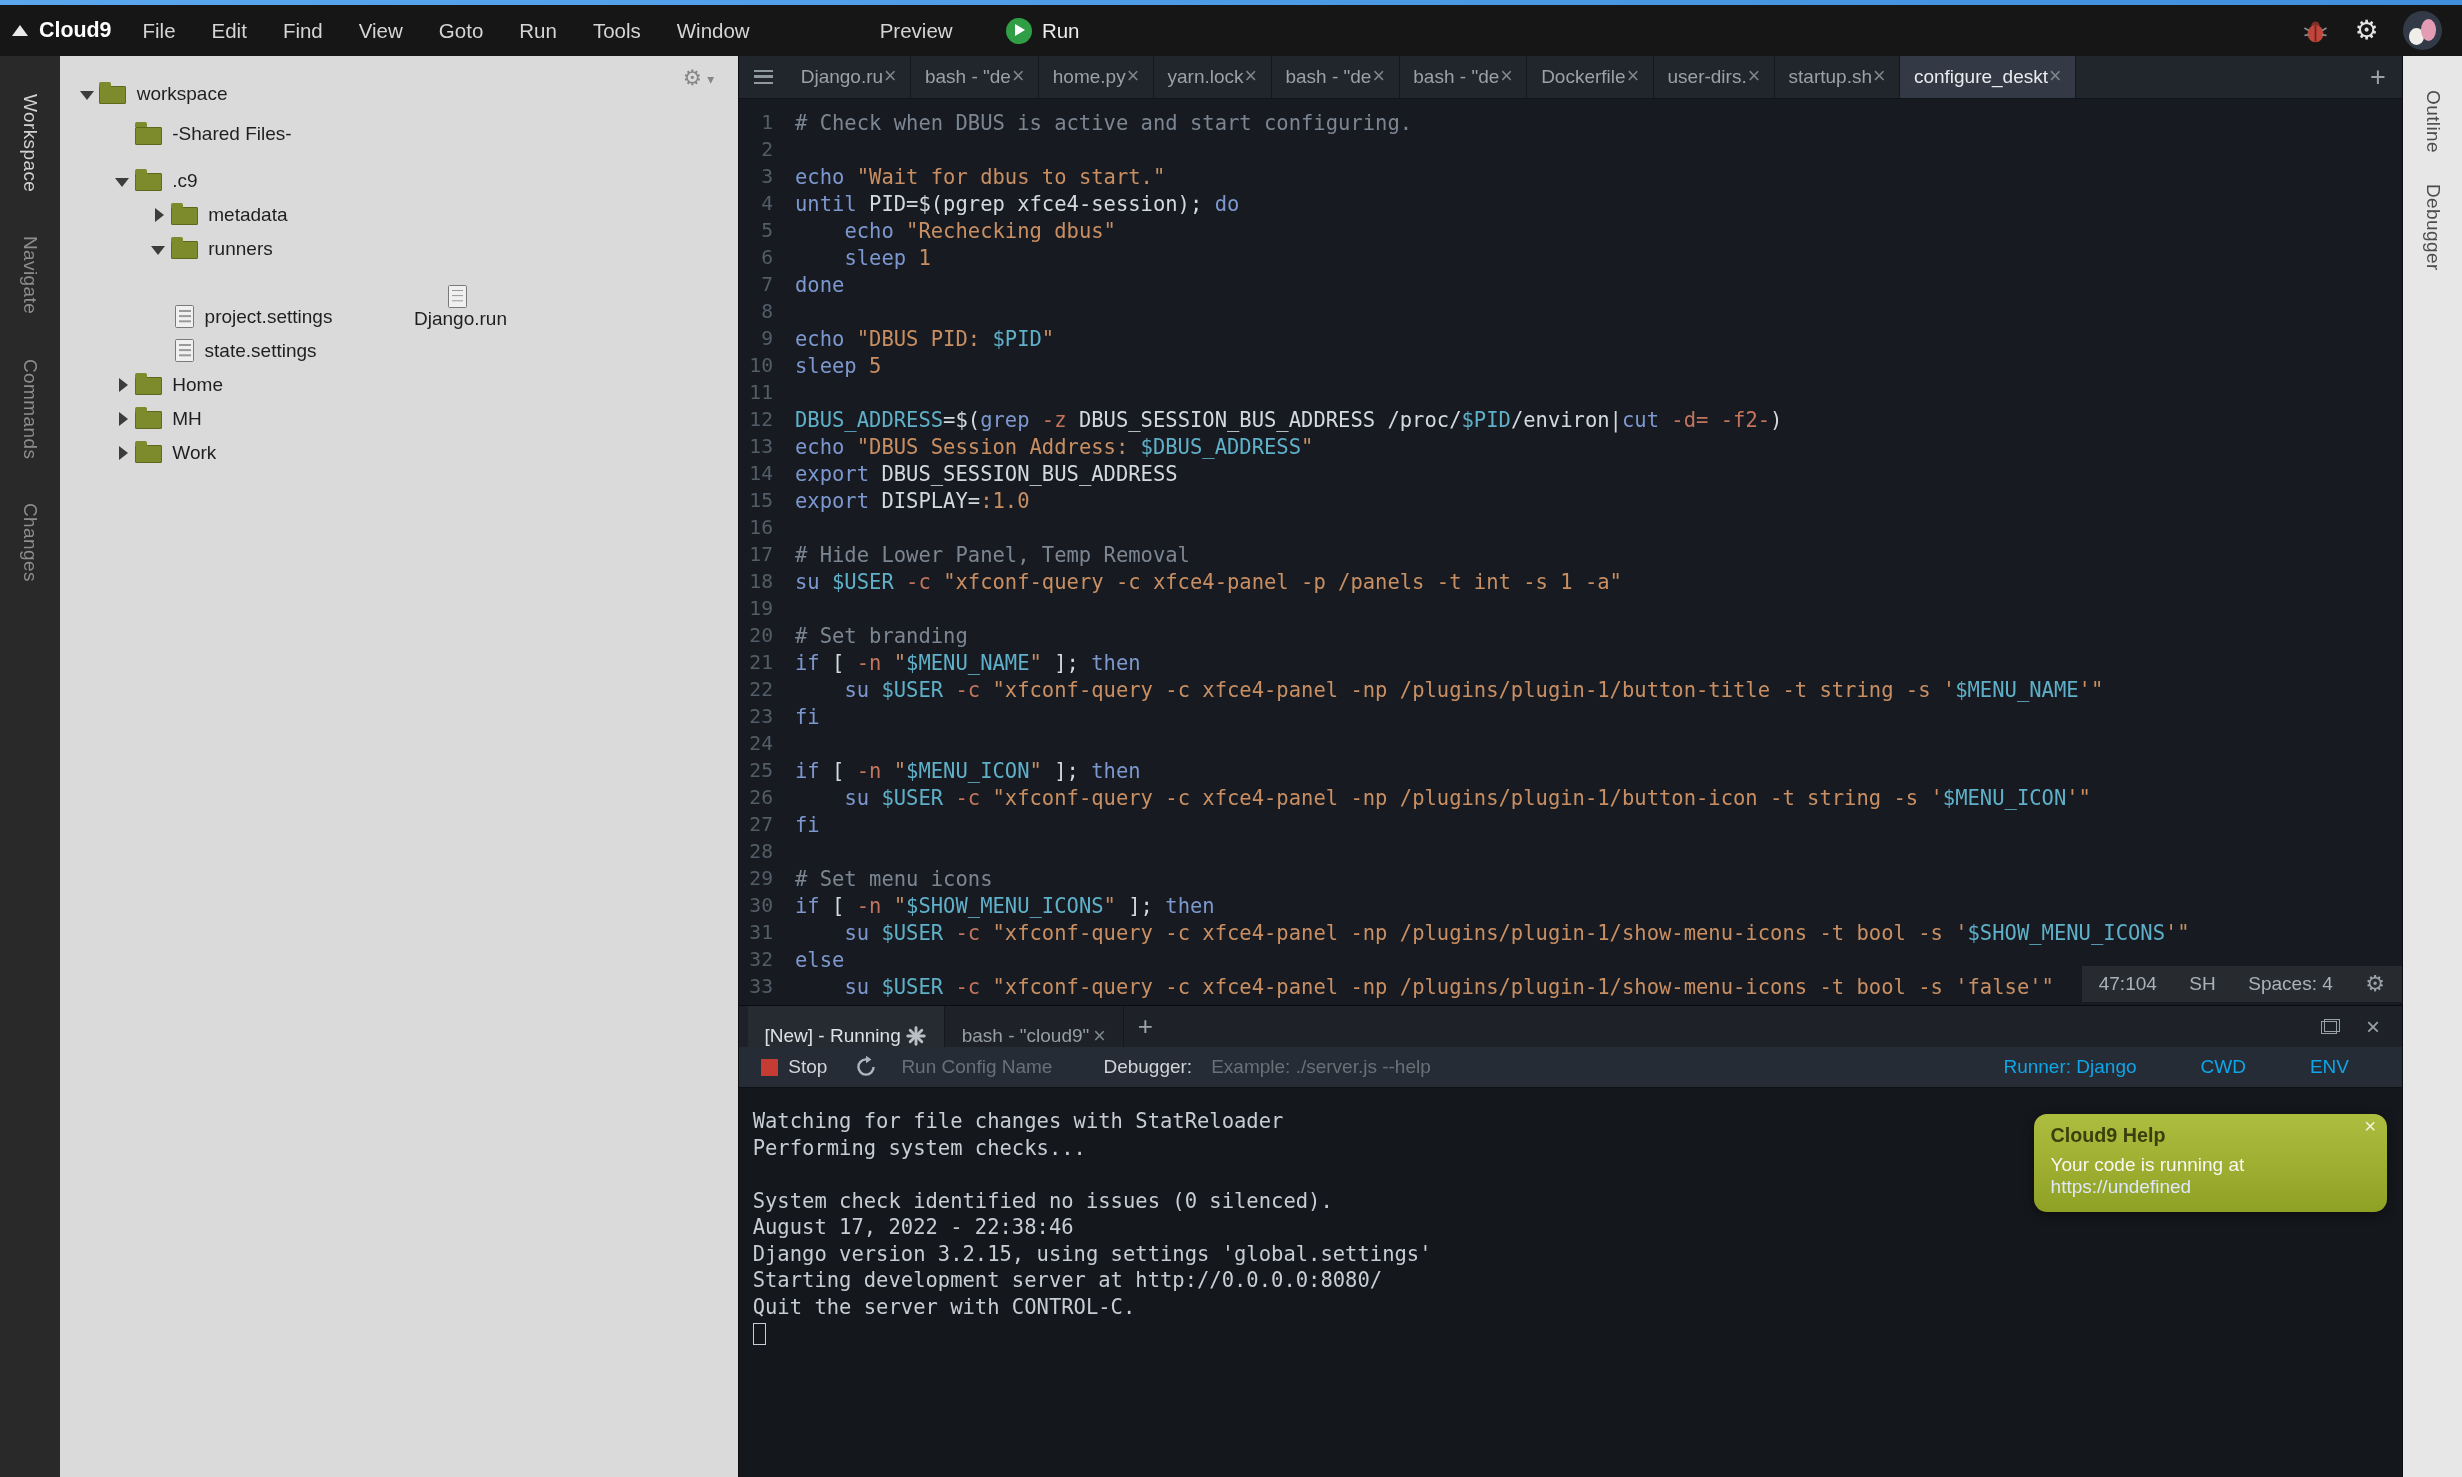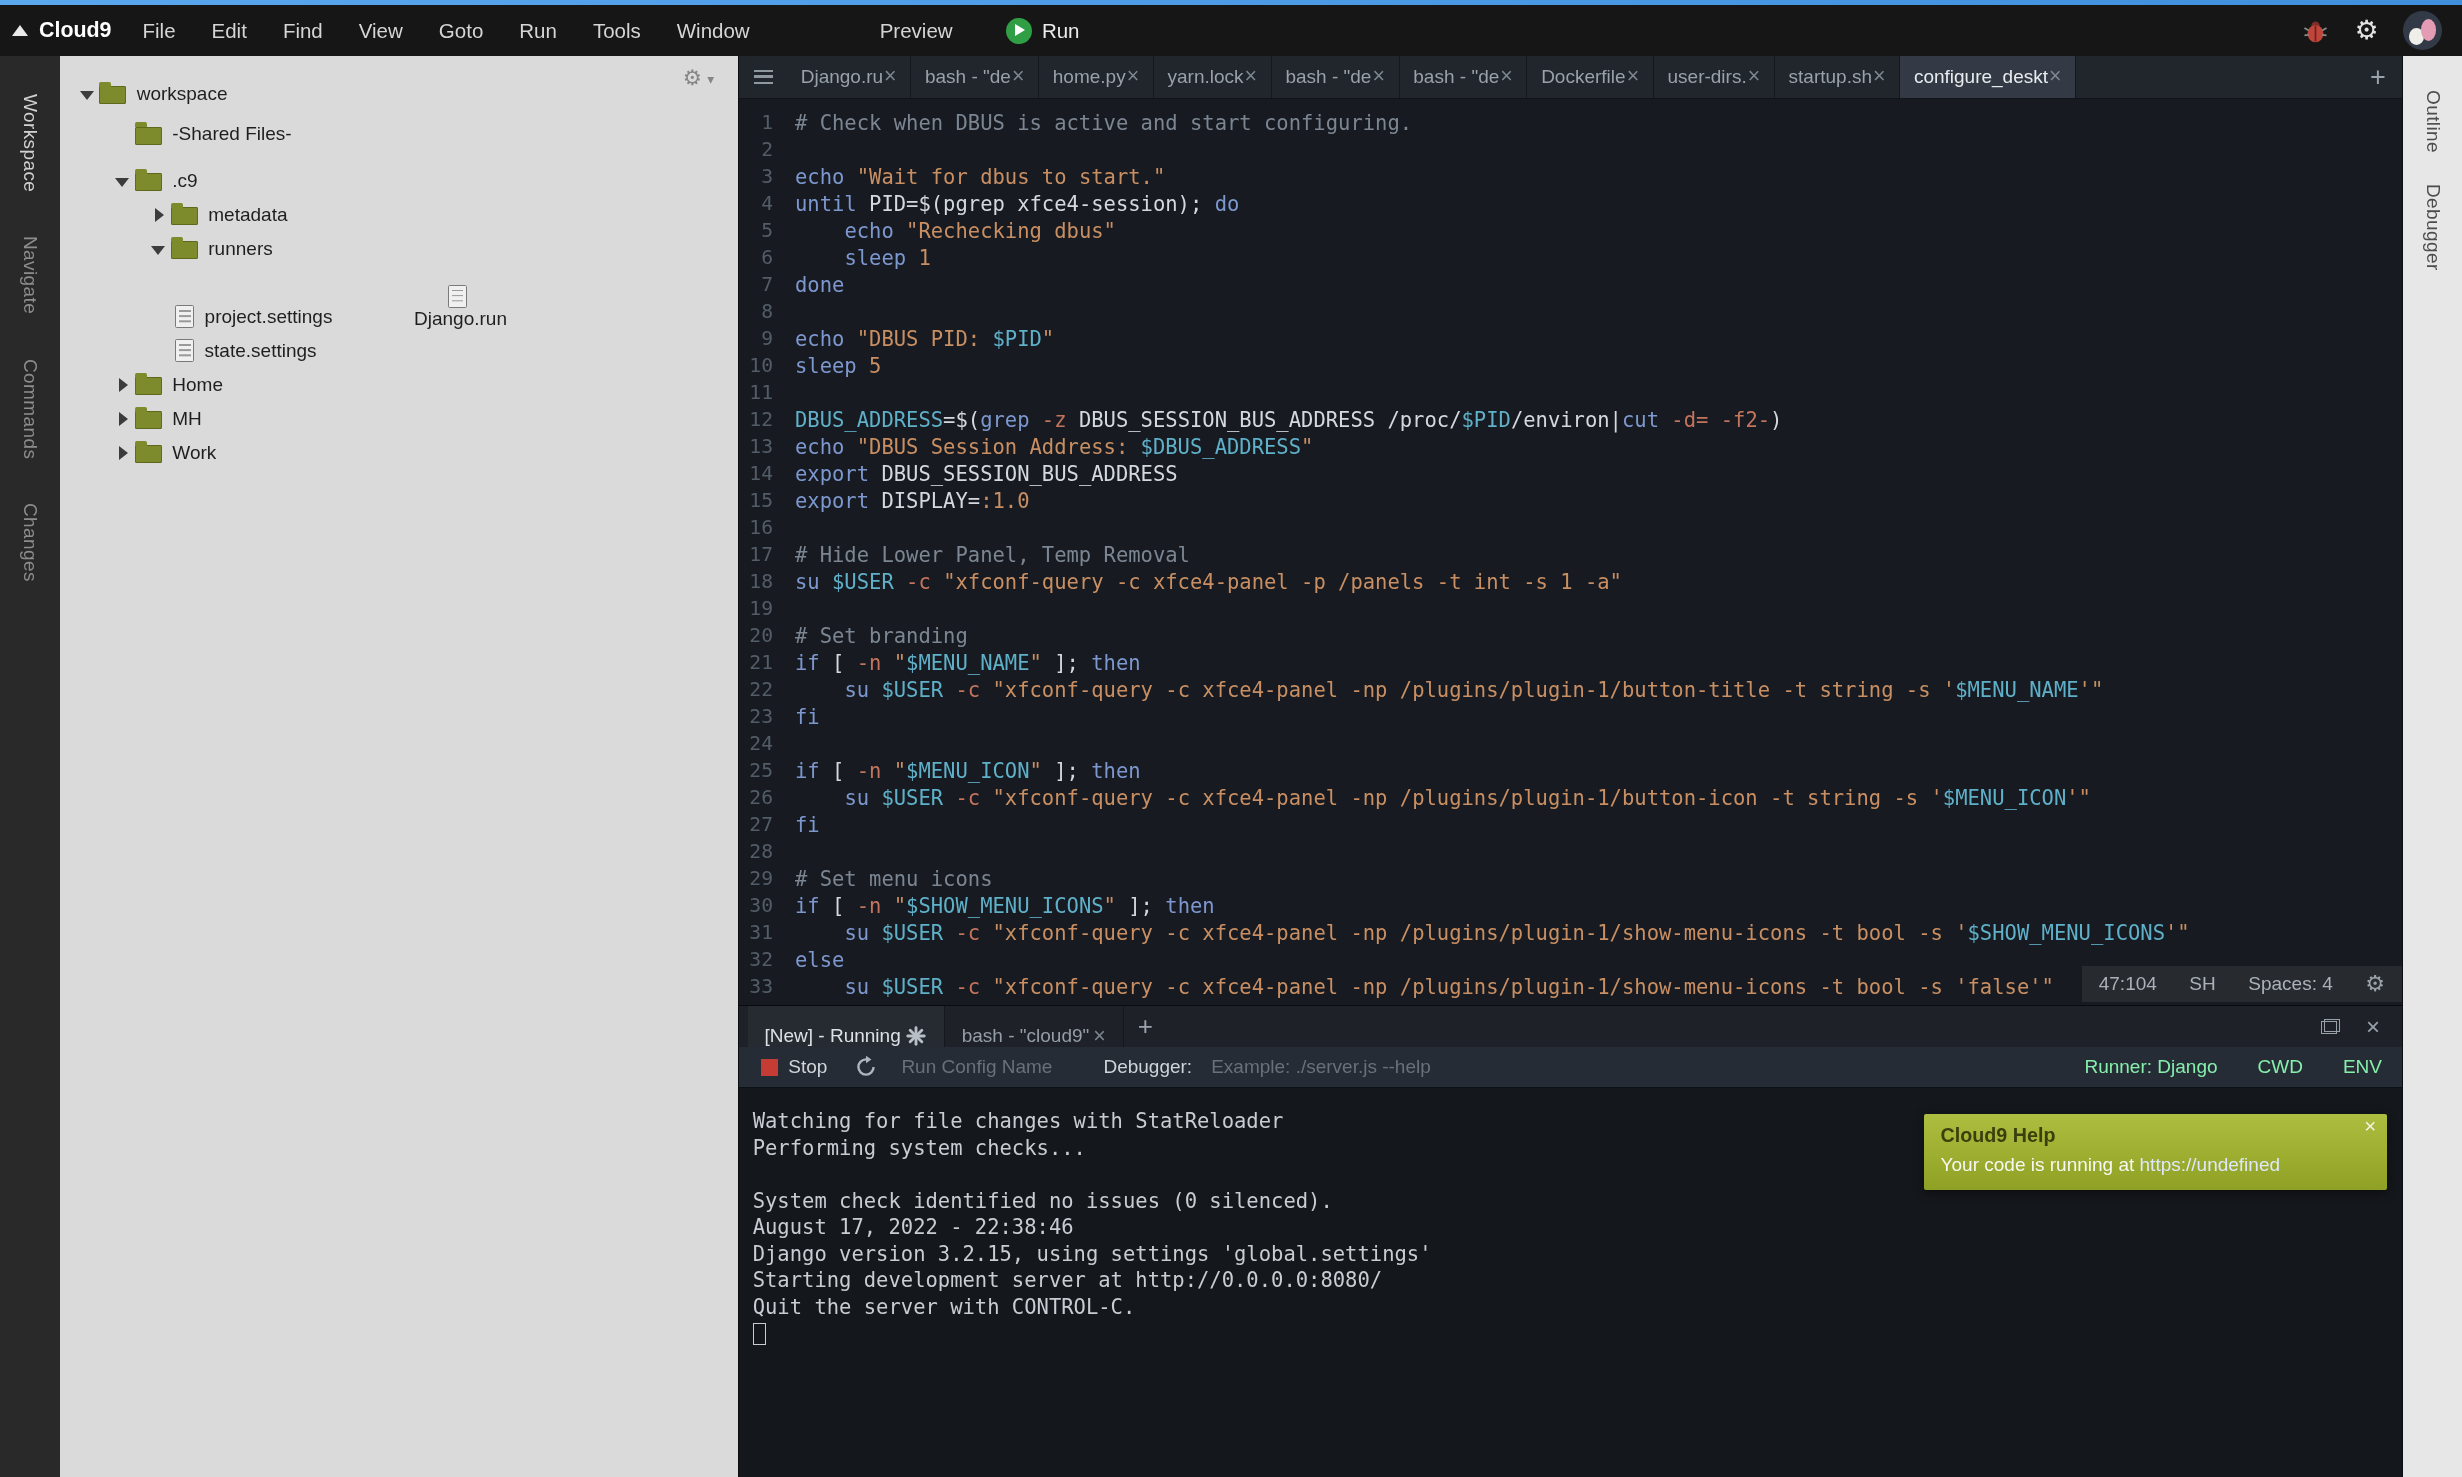--- a/index.html
+++ b/index.html
@@ -79,27 +79,27 @@
   .close-x{color:#98a0a8;font-size:24px;line-height:1}
 
   .ctoolbar{height:41px;background:#262c36;display:flex;align-items:center;font-size:19px;border-bottom:1.7px solid #0d1014}
   .stop-sq{width:17px;height:17px;background:#c43c34;margin-left:22px;margin-right:10.3px;flex:none}
   .stop-label{color:#d2d6da}
   .refresh{margin-left:26px;display:flex;align-items:center}
   .runcfg{margin-left:22px;color:#687078}
   .cmd-label{margin-left:51px;color:#cfd4d9}
   .cmd-input{margin-left:19px;background:transparent;border:none;outline:none;color:#cfd4d9;font-size:19px;width:479px;font-family:"Liberation Sans",sans-serif}
   .cmd-input::placeholder{color:#687078}
-  .ct-right{margin-left:auto;display:flex;gap:40px;padding-right:20px;color:#86efac}
+  .ct-right{margin-left:auto;display:flex;gap:64px;padding-right:53px;color:#0ea5e9}
 
   .terminal{position:absolute;top:84px;left:0;right:0;bottom:0;padding:19px 0 0 13.7px;font-family:"DejaVu Sans Mono",monospace;font-size:20.5px;color:#c8cdd3}
   .tline{height:26.5px;white-space:pre}
   .cursor{display:inline-block;width:13px;height:22px;border:1.7px solid #c8cdd3;margin-top:1.7px}
 
-  .toast{position:absolute;top:108px;right:15.4px;width:463px;border-radius:2px;background:linear-gradient(180deg,#adbd40,#8fa124);padding:10.3px 17px 13.7px;box-shadow:0 2.6px 10.3px rgba(0,0,0,.45)}
+  .toast{position:absolute;top:108px;right:15.4px;width:353px;border-radius:13px;background:linear-gradient(180deg,#adbd40,#8fa124);padding:10.3px 17px 13.7px;box-shadow:0 2.6px 10.3px rgba(0,0,0,.45)}
   .toast-title{font-size:19.7px;font-weight:bold;color:#39400d}
   .toast-body{margin-top:6.8px;font-size:19px;color:#f7f8f2}
   .toast-link{color:#dfe7fb;text-decoration:none}
   .toast-close{position:absolute;top:1.7px;right:10.3px;color:#f2f4e6;font-size:20.5px;line-height:1}
 </style>
 </head>
 <body>
 
 <div class="top-strip"></div>
 

